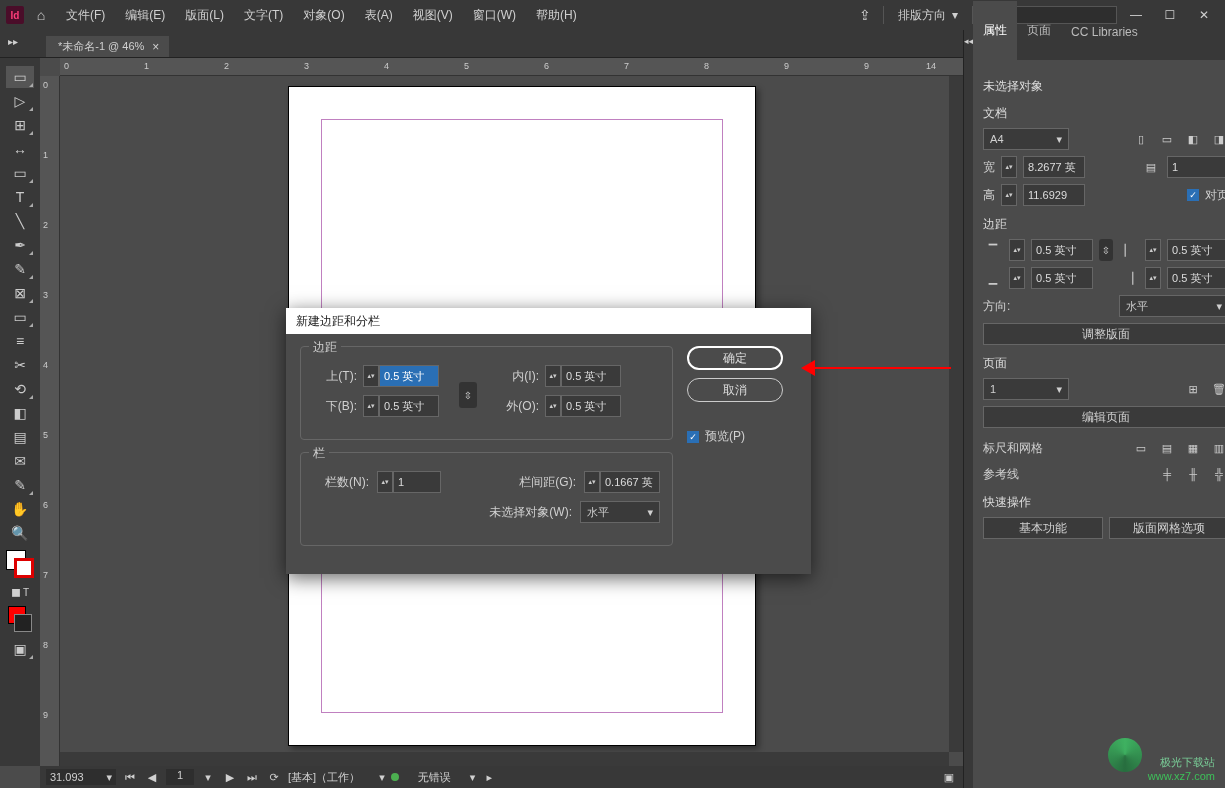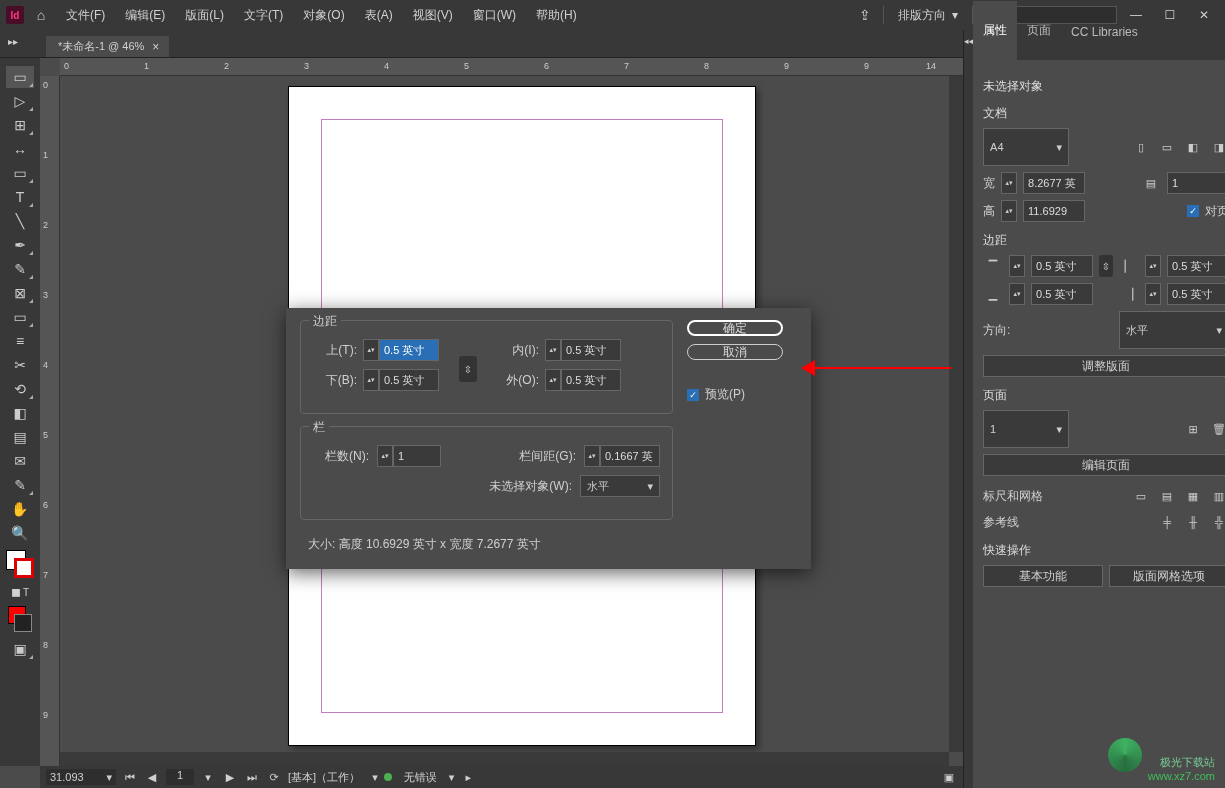--- a/index.html
+++ b/index.html
@@ -53,21 +53,21 @@
 .fieldset .legend { position:absolute; top:-8px; left:8px; background:#4b4b4b; padding:0 4px; font-size:12px; }
 .dlgrow { display:flex; align-items:center; gap:8px; margin-bottom:8px; }
 .lbl { text-align:right; font-size:12px; }
 .numbox { display:flex; align-items:center; }
 .nudge { width:16px; height:22px; background:#3a3a3a; border:1px solid #666; display:flex; flex-direction:column; font-size:7px; align-items:center; justify-content:center; color:#ccc;}
 .numinput { width:60px; height:22px; background:#3a3a3a; border:1px solid #666; color:#ddd; padding:0 4px; font-size:11px; }
 .numinput.hl { background:#2a6fb5; color:#fff; }
 .selbox { width:80px; height:22px; background:#3a3a3a; border:1px solid #666; display:flex; align-items:center; justify-content:space-between; padding:0 6px; font-size:11px;}
 .link-ic { width:18px;height:26px;background:#333;border-radius:3px;display:flex;align-items:center;justify-content:center;font-size:10px; }
 .dlg-btns { position:absolute; right:14px; top:10px; display:flex; flex-direction:column; gap:8px; }
-.pillbtn { width:96px; height:16px; border:1px solid #ccc; border-radius:12px; display:flex; align-items:center; justify-content:center; font-size:12px; background:transparent; color:#ddd;}
+.pillbtn { width:96px; height:24px; border:1px solid #ccc; border-radius:12px; display:flex; align-items:center; justify-content:center; font-size:12px; background:transparent; color:#ddd;}
 .pillbtn.primary { border:2px solid #fff; }
 .chk { display:flex; align-items:center; gap:6px; font-size:12px; }
 .chk .box { width:12px;height:12px;background:#2a6fb5;display:flex;align-items:center;justify-content:center;color:#fff;font-size:9px;}
 .sizeline { font-size:12px; padding-left:8px; padding-top:4px; }
 .margin-pair {display:flex;align-items:center;gap:6px;}
 
 
 .arrow { position:absolute; width:150px; height:20px; z-index:200; pointer-events:none;}
 .arrow .line { position:absolute; left:14px; right:0; top:9px; height:2px; background:red; }
 .arrow .head { position:absolute; left:0; top:2px; width:0;height:0; border-right:14px solid red; border-top:8px solid transparent; border-bottom:8px solid transparent;}
@@ -75,32 +75,32 @@
 
 .right { position:absolute; right:0; top:30px; bottom:0; width:262px; background:#383838; display:flex; }
 .right .collapse-strip { width:30px; background:#383838; border-left:1px solid #222; display:flex;flex-direction:column;align-items:center; padding-top:6px; gap:6px;}
 .right .panel-area { flex:1; background:#4b4b4b; display:flex; flex-direction:column; }
 .ptabs { height:30px; display:flex; align-items:flex-end; background:#383838; }
 .ptab { padding:21px 10px; font-size:12px; color:#bbb;margin-top:20px; }
 .ptab.active { background:#4b4b4b; color:#fff; }
 .pbody { flex:1; padding:8px 10px; overflow:auto; }
 .sect-title { font-size:12px; margin: 10px 0 6px 0; color:#ddd; }
 .prow { display:flex; align-items:center; gap:6px; margin-bottom:6px; }
-.sel-sm { height:38px; background:#3a3a3a; border:1px solid #666; display:flex;align-items:center;justify-content:space-between;padding:6px 6px; font-size:11px;}
+.sel-sm { height:22px; background:#3a3a3a; border:1px solid #666; display:flex;align-items:center;justify-content:space-between;padding:6px 6px; font-size:11px;}
 .inp-sm { height:22px; background:#3a3a3a; border:1px solid #666; color:#ddd; padding:0 4px; font-size:11px; width:62px;}
 .iconbtn-sm { width:20px;height:20px; display:flex;align-items:center;justify-content:center;font-size:11px;color:#ccc;}
 .wide-btn { height:22px; background:#3a3a3a; border:1px solid #666; display:flex;align-items:center;justify-content:center; font-size:12px; flex:1;}
 .lbl-sm{font-size:12px;}
 
 
 .status { position:absolute; left:40px; right:262px; bottom:0; height:22px; background:#383838; display:flex; align-items:center; gap:6px; padding:0 6px; font-size:11px; }
 .status .zoom { width:70px; height:16px; background:#2e2e2e; display:flex;align-items:center;justify-content:space-between;padding:0 4px;}
 .status .navbtn { width:16px;text-align:center;}
 .status .pg { width:28px;height:16px;background:#2e2e2e;text-align:center;}
-.status .dd { display:flex;align-items:center;gap:12px;}
+.status .dd { display:flex;align-items:center;gap:19px;}
 .status .dot { width:8px;height:8px;border-radius:50%;background:#4caf50;}
 .watermark{position:absolute;right:10px;bottom:6px;font-size:11px;color:#3bd45c;text-align:right;z-index:300;opacity:.85;display:flex;align-items:center;gap:6px;}
 .watermark .swirl{width:34px;height:34px;border-radius:50%;background:conic-gradient(#3bd96a,#1a7b3a,#3bd96a);opacity:.85;}
 
 .ic{font-style:normal;}
 </style>
 </head>
 <body>
 
 <div class="menubar">
@@ -207,20 +207,21 @@
       <div class="page">
         <div class="margins"></div>
       </div>
     </div>
     <div class="hscroll"></div>
     <div class="vscroll"></div>
   </div>
 </div>
 
 <div class="dialog">
+  <div class="titlebar">新建边距和分栏</div>
   <div class="body">
     <div style="display:flex; gap:14px;">
       <div style="flex:1;">
         <div class="fieldset">
           <div class="legend">边距</div>
           <div style="display:flex; align-items:center; gap:20px;">
             <div>
               <div class="dlgrow margin-pair">
                 <span class="lbl" style="width:44px">上(T):</span>
                 <div class="numbox">
@@ -273,21 +274,20 @@
           </div>
           <div class="dlgrow" style="justify-content:flex-end;">
             <span class="lbl">未选择对象(W):</span>
             <div class="selbox">
                 <span>水平</span>
                 <span>▾</span>
               </div>
           </div>
         </div>
 
-        <div class="sizeline">大小: 高度 10.6929 英寸 x 宽度 7.2677 英寸</div>
       </div>
 
       <div style="width:110px;">
         <div class="dlg-btns" style="position:static;">
           <div class="pillbtn primary">确定</div>
           <div class="pillbtn">取消</div>
           <div style="height:10px"></div>
           <div class="chk">
               <div class="box">✓</div>
               <span>预览(P)</span>

